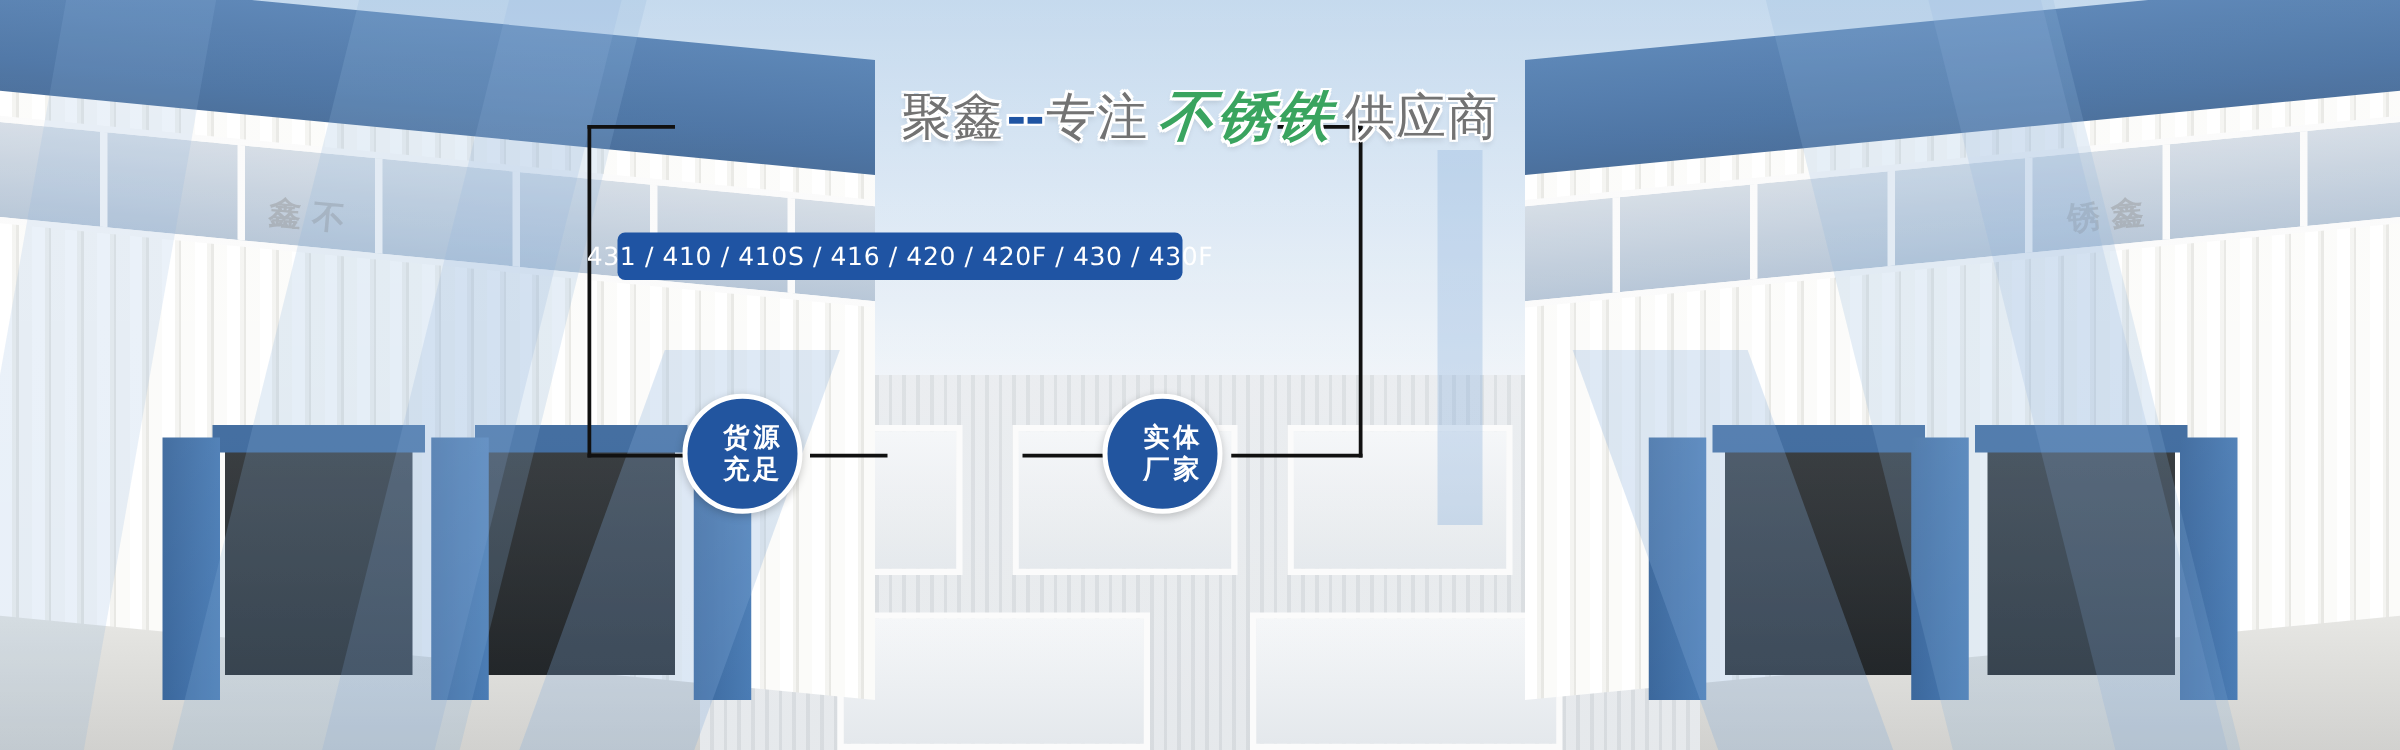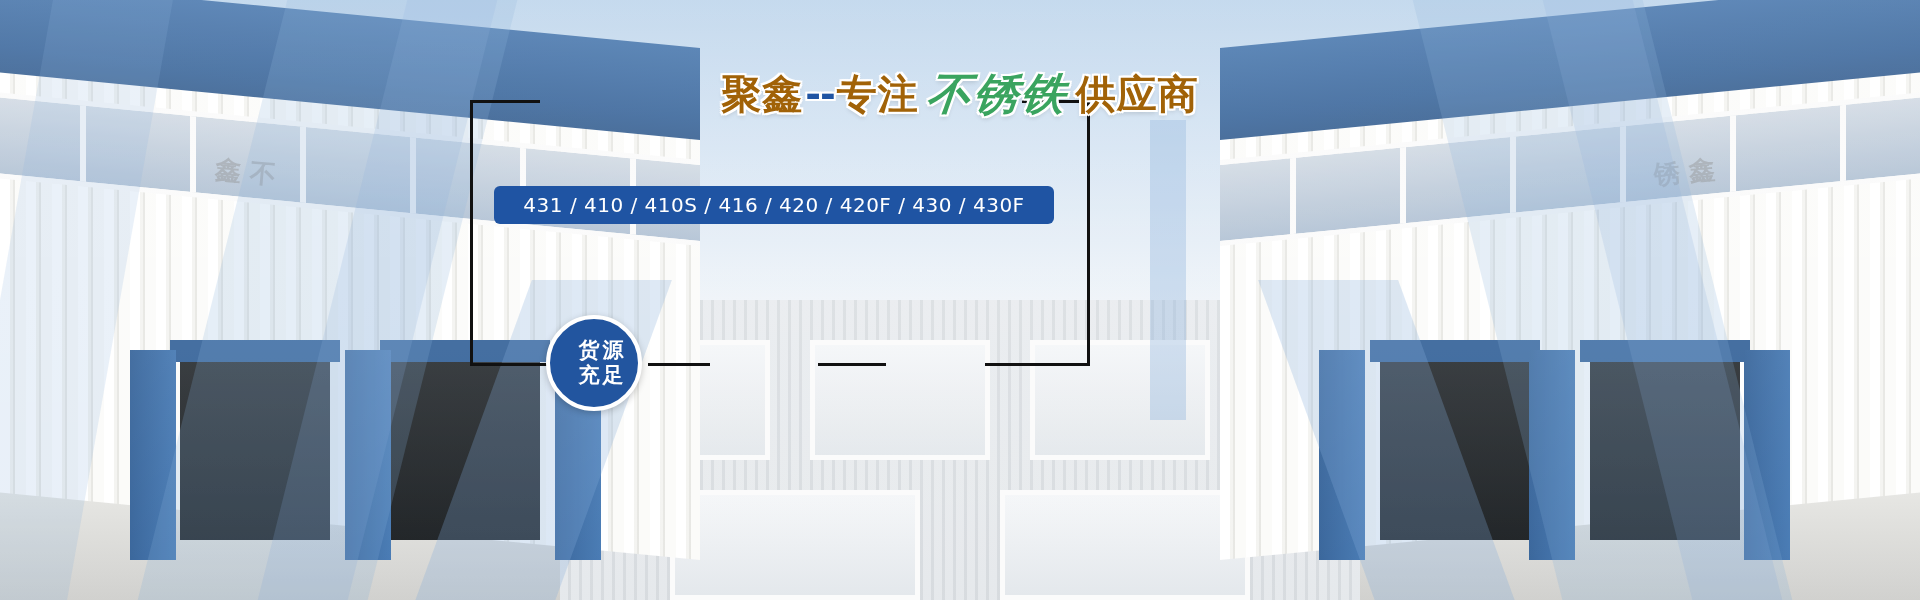--- a/index.html
+++ b/index.html
@@ -146,21 +146,21 @@
   .title {
     position:absolute; left:0; top:72px; width:1920px;
     text-align:center; white-space:nowrap;
     line-height:1;
   }
   .title span {
     display:inline-block; vertical-align:middle;
   }
   .t-blue {
     font-family:"DejaVu Sans","Liberation Sans",sans-serif;
-    font-size:40px; font-weight:bold; color:#a16207;
+    font-size:40px; font-weight:normal; color:#737373;
     letter-spacing:1px;
     text-shadow:
       -2px -2px 0 #fff, 2px -2px 0 #fff, -2px 2px 0 #fff, 2px 2px 0 #fff,
       0 -2px 0 #fff, 0 2px 0 #fff, -2px 0 0 #fff, 2px 0 0 #fff,
       0 3px 5px rgba(0,0,0,.18);
   }
   .t-dash {
     font-family:"DejaVu Sans",sans-serif;
     font-size:38px; font-weight:bold; color:#1f54a3;
     letter-spacing:-1px; padding:0 2px;
@@ -177,21 +177,21 @@
       0 3px 5px rgba(0,0,0,.18);
   }
 
   
   .pill {
     position:absolute; display:flex; align-items:center; justify-content:center;
     color:#fff; white-space:nowrap;
     font-family:"DejaVu Sans","Liberation Sans",sans-serif;
   }
   .pill-blue {
-    left:494px; top:186px; width:560px; height:38px;
+    left:494px; top:186px; width:452px; height:38px;
     background:#1f54a3; border-radius:6px;
     font-size:20px; letter-spacing:.5px;
   }
   .pill-black {
     left:436px; top:245px; width:678px; height:40px;
     background:#0a0a0a; border-radius:20px;
     font-size:21px; letter-spacing:.5px;
   }
 
   
@@ -295,15 +295,19 @@
     <div class="title">
       <span class="t-blue">聚鑫</span><span class="t-dash">--</span><span class="t-blue">专注</span><span class="t-green">不锈铁</span><span class="t-blue">供应商</span>
     </div>
 
     <div class="pill pill-blue">431 / 410 / 410S / 416 / 420 / 420F / 430 / 430F</div>
 
     <div class="circle c-blue cir1">
       <span class="ln">货源</span>
       <span class="ln">充足</span>
     </div>
+    <div class="circle c-blue cir3">
+      <span class="ln">实体</span>
+      <span class="ln">厂家</span>
+    </div>
 
   </div>
 </div>
 
 </body></html>

